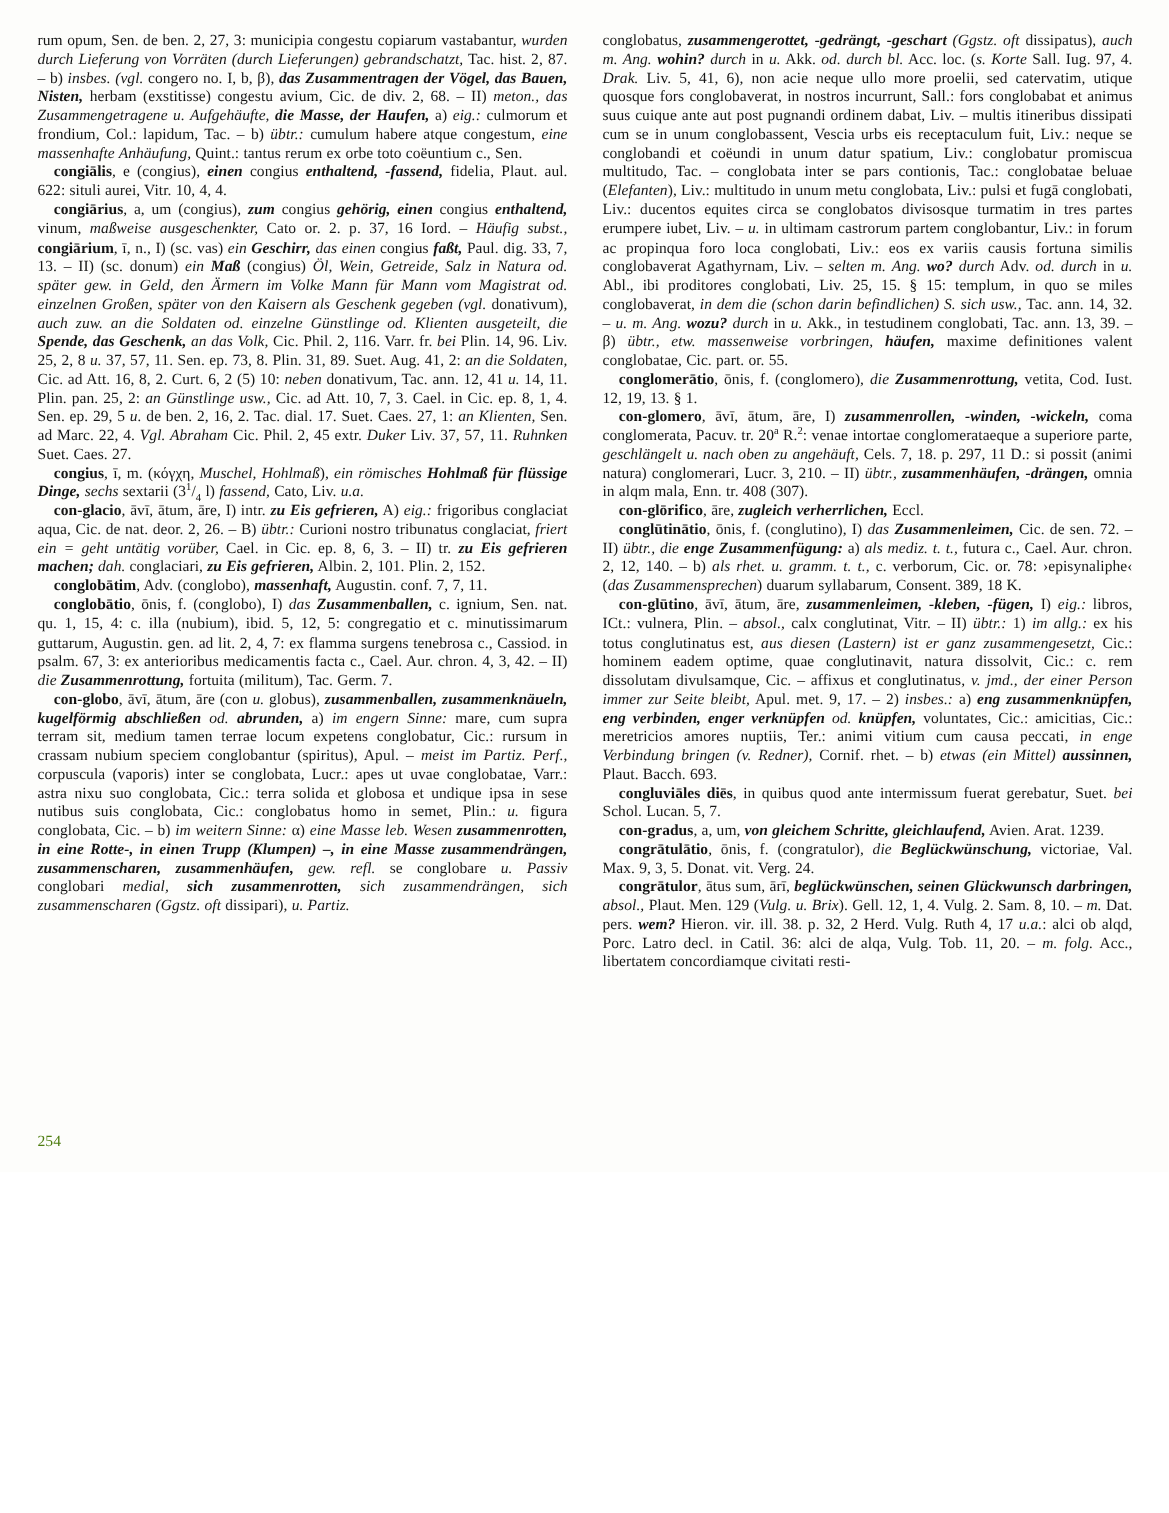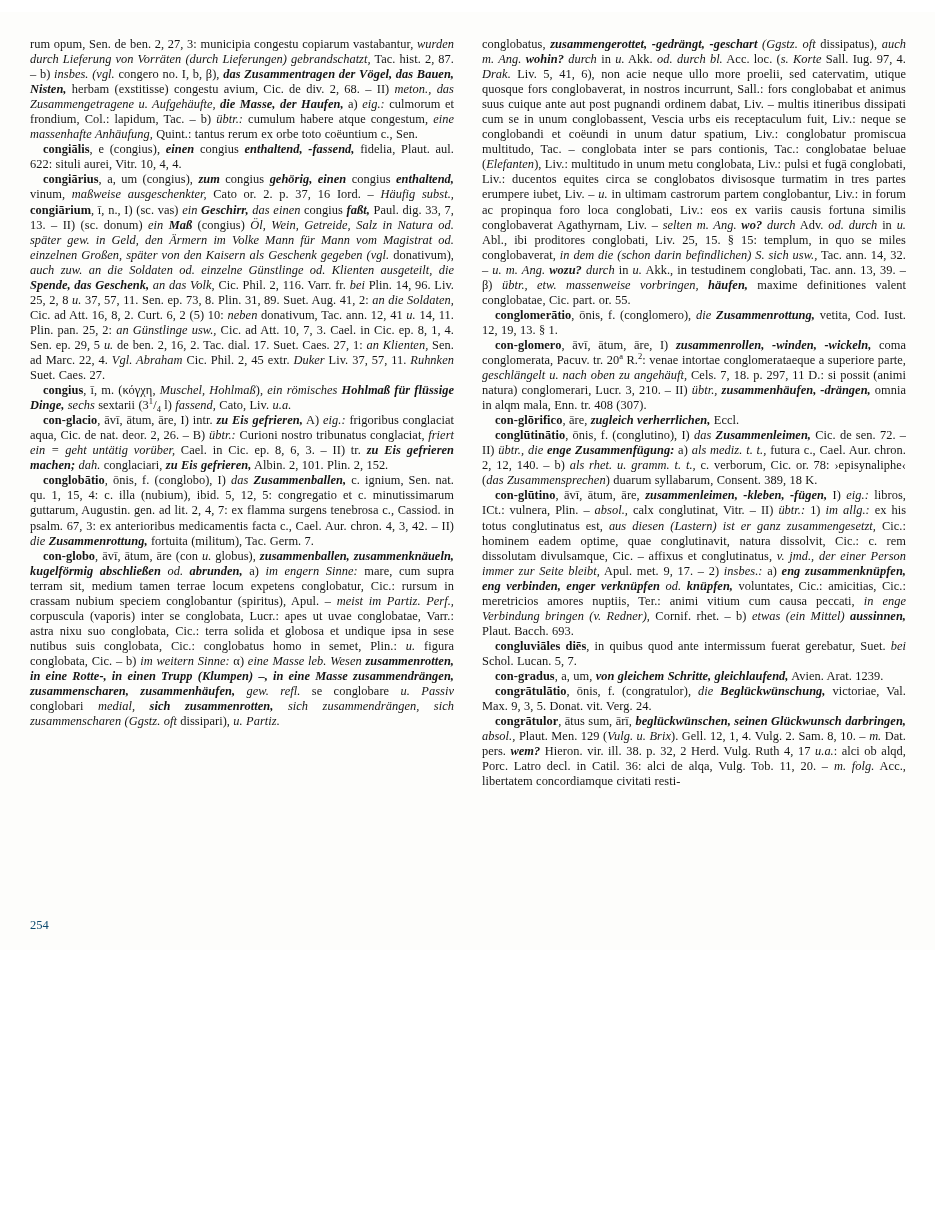--- a/index.html
+++ b/index.html
@@ -1,21 +1,21 @@
 <!DOCTYPE html>
 <html><head>
 <meta charset="utf-8">
 <style>
   * { margin:0; padding:0; box-sizing:border-box; }
   html, body { background:#ffffff; }
   .page {
     position:relative;
     width:935px;
     height:938px;
-    margin:12px auto;
+    margin:0 auto;
     background:#fdfdfb;
     color:#151515;
     font-family:"Liberation Serif","DejaVu Serif",serif;
     overflow:hidden;
   }
   .columns {
     display:flex;
     gap:28px;
     padding:25px 29px 0 30px;
   }
@@ -32,35 +32,36 @@
   .col p.cont  { text-indent:0; }
   .col b { font-weight:bold; }
   .col i { font-style:italic; }
   .col b i, .col i b { font-weight:bold; font-style:italic; }
   .col sup, .col sub { font-size:8.5px; line-height:0; }
   .page-number {
     position:absolute;
     left:30px;
     bottom:17px;
     font-size:12.5px;
-    color:#0c4a6e;
+    color:#4d7c0f;
   }
 </style>
 </head>
 <body>
 
 <div class="page">
   <div class="columns">
 
     <div class="col">
       <p class="cont">rum opum, Sen. de ben. 2, 27, 3: municipia congestu copiarum vastabantur, <i>wurden durch Lieferung von Vorräten (durch Lieferungen) gebrandschatzt,</i> Tac. hist. 2, 87. – b) <i>insbes. (vgl.</i> congero no. I, b, β), <b><i>das Zusammentragen der Vögel, das Bauen, Nisten,</i></b> herbam (exstitisse) congestu avium, Cic. de div. 2, 68. – II) <i>meton., das Zusammengetragene u. Aufgehäufte,</i> <b><i>die Masse, der Haufen,</i></b> a) <i>eig.:</i> culmorum et frondium, Col.: lapidum, Tac. – b) <i>übtr.:</i> cumulum habere atque congestum, <i>eine massenhafte Anhäufung,</i> Quint.: tantus rerum ex orbe toto coëuntium c., Sen.</p>
       <p class="entry"><b>congiālis</b>, e (congius), <b><i>einen</i></b> congius <b><i>enthaltend, -fassend,</i></b> fidelia, Plaut. aul. 622: situli aurei, Vitr. 10, 4, 4.</p>
       <p class="entry"><b>congiārius</b>, a, um (congius), <b><i>zum</i></b> congius <b><i>gehörig, einen</i></b> congius <b><i>enthaltend,</i></b> vinum, <i>maßweise ausgeschenkter,</i> Cato or. 2. p. 37, 16 Iord. – <i>Häufig subst.,</i> <b>congiārium</b>, ī, n., I) (sc. vas) <i>ein</i> <b><i>Geschirr,</i></b> <i>das einen</i> congius <b><i>faßt,</i></b> Paul. dig. 33, 7, 13. – II) (sc. donum) <i>ein</i> <b><i>Maß</i></b> (congius) <i>Öl, Wein, Getreide, Salz in Natura od. später gew. in Geld, den Ärmern im Volke Mann für Mann vom Magistrat od. einzelnen Großen, später von den Kaisern als Geschenk gegeben (vgl.</i> donativum), <i>auch zuw. an die Soldaten od. einzelne Günstlinge od. Klienten ausgeteilt, die</i> <b><i>Spende, das Geschenk,</i></b> <i>an das Volk,</i> Cic. Phil. 2, 116. Varr. fr. <i>bei</i> Plin. 14, 96. Liv. 25, 2, 8 <i>u.</i> 37, 57, 11. Sen. ep. 73, 8. Plin. 31, 89. Suet. Aug. 41, 2: <i>an die Soldaten,</i> Cic. ad Att. 16, 8, 2. Curt. 6, 2 (5) 10: <i>neben</i> donativum, Tac. ann. 12, 41 <i>u.</i> 14, 11. Plin. pan. 25, 2: <i>an Günstlinge usw.,</i> Cic. ad Att. 10, 7, 3. Cael. in Cic. ep. 8, 1, 4. Sen. ep. 29, 5 <i>u.</i> de ben. 2, 16, 2. Tac. dial. 17. Suet. Caes. 27, 1: <i>an Klienten,</i> Sen. ad Marc. 22, 4. <i>Vgl. Abraham</i> Cic. Phil. 2, 45 extr. <i>Duker</i> Liv. 37, 57, 11. <i>Ruhnken</i> Suet. Caes. 27.</p>
       <p class="entry"><b>congius</b>, ī, m. (κόγχη, <i>Muschel, Hohlmaß</i>), <i>ein römisches</i> <b><i>Hohlmaß für flüssige Dinge,</i></b> <i>sechs</i> sextarii (3<sup>1</sup>/<sub>4</sub> l) <i>fassend,</i> Cato, Liv. <i>u.a.</i></p>
       <p class="entry"><b>con-glacio</b>, āvī, ātum, āre, I) intr. <b><i>zu Eis gefrieren,</i></b> A) <i>eig.:</i> frigoribus conglaciat aqua, Cic. de nat. deor. 2, 26. – B) <i>übtr.:</i> Curioni nostro tribunatus conglaciat, <i>friert ein = geht untätig vorüber,</i> Cael. in Cic. ep. 8, 6, 3. – II) tr. <b><i>zu Eis gefrieren machen;</i></b> <i>dah.</i> conglaciari, <b><i>zu Eis gefrieren,</i></b> Albin. 2, 101. Plin. 2, 152.</p>
+      <p class="entry"><b>conglobātim</b>, Adv. (conglobo), <b><i>massenhaft,</i></b> Augustin. conf. 7, 7, 11.</p>
       <p class="entry"><b>conglobātio</b>, ōnis, f. (conglobo), I) <i>das</i> <b><i>Zusammenballen,</i></b> c. ignium, Sen. nat. qu. 1, 15, 4: c. illa (nubium), ibid. 5, 12, 5: congregatio et c. minutissimarum guttarum, Augustin. gen. ad lit. 2, 4, 7: ex flamma surgens tenebrosa c., Cassiod. in psalm. 67, 3: ex anterioribus medicamentis facta c., Cael. Aur. chron. 4, 3, 42. – II) <i>die</i> <b><i>Zusammenrottung,</i></b> fortuita (militum), Tac. Germ. 7.</p>
       <p class="entry"><b>con-globo</b>, āvī, ātum, āre (con <i>u.</i> globus), <b><i>zusammenballen, zusammenknäueln, kugelförmig abschließen</i></b> <i>od.</i> <b><i>abrunden,</i></b> a) <i>im engern Sinne:</i> mare, cum supra terram sit, medium tamen terrae locum expetens conglobatur, Cic.: rursum in crassam nubium speciem conglobantur (spiritus), Apul. – <i>meist im Partiz. Perf.,</i> corpuscula (vaporis) inter se conglobata, Lucr.: apes ut uvae conglobatae, Varr.: astra nixu suo conglobata, Cic.: terra solida et globosa et undique ipsa in sese nutibus suis conglobata, Cic.: conglobatus homo in semet, Plin.: <i>u.</i> figura conglobata, Cic. – b) <i>im weitern Sinne:</i> α) <i>eine Masse leb. Wesen</i> <b><i>zusammenrotten, in eine Rotte-, in einen Trupp (Klumpen) –, in eine Masse zusammendrängen, zusammenscharen, zusammenhäufen,</i></b> <i>gew. refl.</i> se conglobare <i>u. Passiv</i> conglobari <i>medial,</i> <b><i>sich zusammenrotten,</i></b> <i>sich zusammendrängen, sich zusammenscharen (Ggstz. oft</i> dissipari), <i>u. Partiz.</i></p>
     </div>
 
     <div class="col">
       <p class="cont">conglobatus, <b><i>zusammengerottet, -gedrängt, -geschart</i></b> <i>(Ggstz. oft</i> dissipatus), <i>auch m. Ang.</i> <b><i>wohin?</i></b> <i>durch</i> in <i>u.</i> Akk. <i>od. durch bl.</i> Acc. loc. (<i>s. Korte</i> Sall. Iug. 97, 4. <i>Drak.</i> Liv. 5, 41, 6), non acie neque ullo more proelii, sed catervatim, utique quosque fors conglobaverat, in nostros incurrunt, Sall.: fors conglobabat et animus suus cuique ante aut post pugnandi ordinem dabat, Liv. – multis itineribus dissipati cum se in unum conglobassent, Vescia urbs eis receptaculum fuit, Liv.: neque se conglobandi et coëundi in unum datur spatium, Liv.: conglobatur promiscua multitudo, Tac. – conglobata inter se pars contionis, Tac.: conglobatae beluae (<i>Elefanten</i>), Liv.: multitudo in unum metu conglobata, Liv.: pulsi et fugā conglobati, Liv.: ducentos equites circa se conglobatos divisosque turmatim in tres partes erumpere iubet, Liv. – <i>u.</i> in ultimam castrorum partem conglobantur, Liv.: in forum ac propinqua foro loca conglobati, Liv.: eos ex variis causis fortuna similis conglobaverat Agathyrnam, Liv. – <i>selten m. Ang.</i> <b><i>wo?</i></b> <i>durch</i> Adv. <i>od. durch</i> in <i>u.</i> Abl., ibi proditores conglobati, Liv. 25, 15. § 15: templum, in quo se miles conglobaverat, <i>in dem die (schon darin befindlichen) S. sich usw.,</i> Tac. ann. 14, 32. – <i>u. m. Ang.</i> <b><i>wozu?</i></b> <i>durch</i> in <i>u.</i> Akk., in testudinem conglobati, Tac. ann. 13, 39. – β) <i>übtr., etw. massenweise vorbringen,</i> <b><i>häufen,</i></b> maxime definitiones valent conglobatae, Cic. part. or. 55.</p>
       <p class="entry"><b>conglomerātio</b>, ōnis, f. (conglomero), <i>die</i> <b><i>Zusammenrottung,</i></b> vetita, Cod. Iust. 12, 19, 13. § 1.</p>
       <p class="entry"><b>con-glomero</b>, āvī, ātum, āre, I) <b><i>zusammenrollen, -winden, -wickeln,</i></b> coma conglomerata, Pacuv. tr. 20<sup>a</sup> R.<sup>2</sup>: venae intortae conglomerataeque a superiore parte, <i>geschlängelt u. nach oben zu angehäuft,</i> Cels. 7, 18. p. 297, 11 D.: si possit (animi natura) conglomerari, Lucr. 3, 210. – II) <i>übtr.,</i> <b><i>zusammenhäufen, -drängen,</i></b> omnia in alqm mala, Enn. tr. 408 (307).</p>
       <p class="entry"><b>con-glōrifico</b>, āre, <b><i>zugleich verherrlichen,</i></b> Eccl.</p>
       <p class="entry"><b>conglūtinātio</b>, ōnis, f. (conglutino), I) <i>das</i> <b><i>Zusammenleimen,</i></b> Cic. de sen. 72. – II) <i>übtr., die</i> <b><i>enge Zusammenfügung:</i></b> a) <i>als mediz. t. t.,</i> futura c., Cael. Aur. chron. 2, 12, 140. – b) <i>als rhet. u. gramm. t. t.,</i> c. verborum, Cic. or. 78: ›episynaliphe‹ (<i>das Zusammensprechen</i>) duarum syllabarum, Consent. 389, 18 K.</p>

